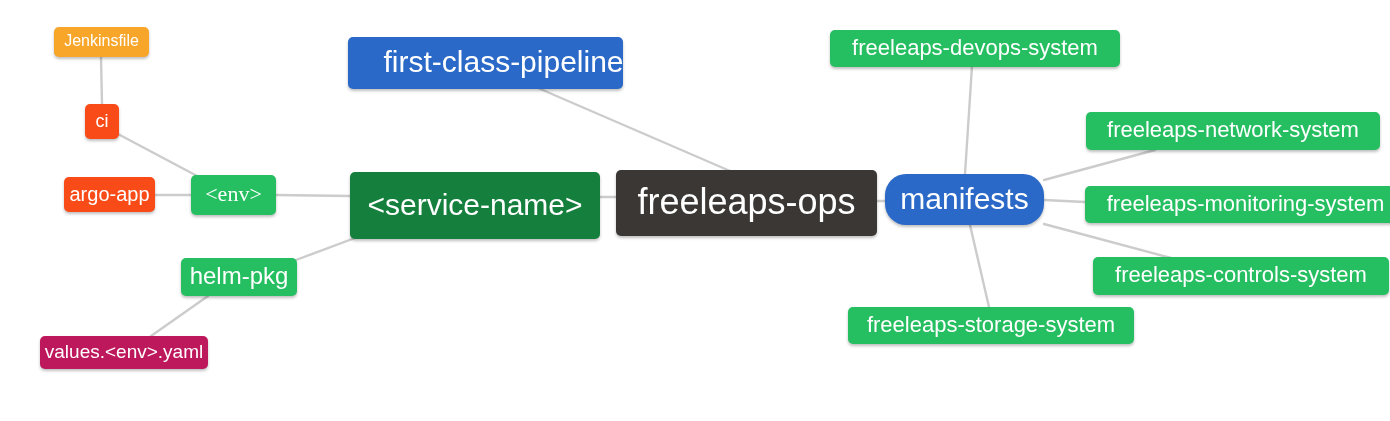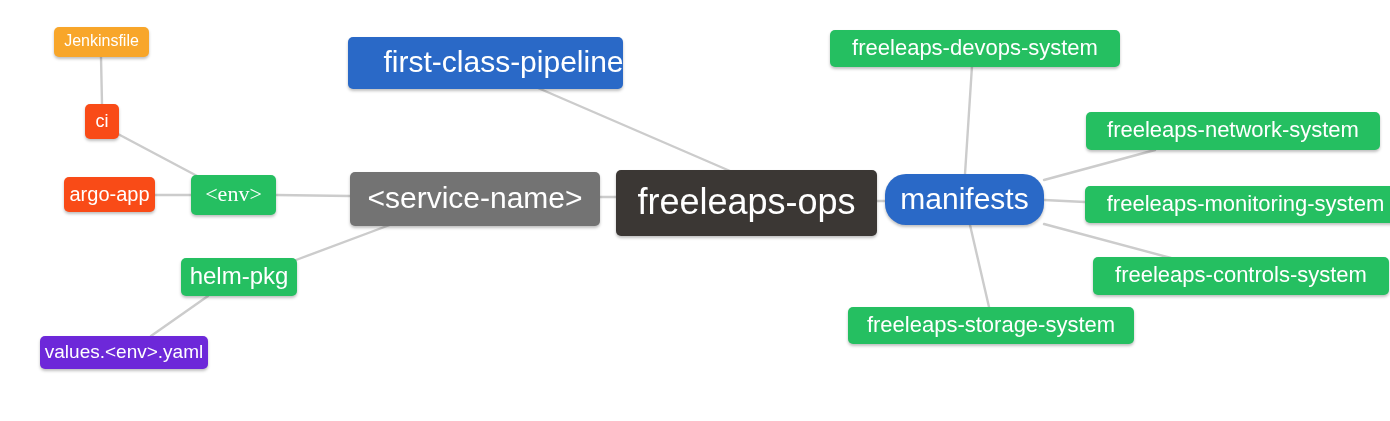--- a/index.html
+++ b/index.html
@@ -57,23 +57,23 @@
       <line x1="1011" y1="180" x2="1122" y2="150" stroke="#cccccc" stroke-width="2.4" stroke-linecap="round"></line>
       <line x1="1011" y1="200" x2="1052" y2="202" stroke="#cccccc" stroke-width="2.4" stroke-linecap="round"></line>
       <line x1="1011" y1="224" x2="1138" y2="258" stroke="#cccccc" stroke-width="2.4" stroke-linecap="round"></line>
       <line x1="937" y1="225" x2="956" y2="307" stroke="#cccccc" stroke-width="2.4" stroke-linecap="round"></line>
     </svg>
 <div class="node" style="left: 21px; top: 27px; width: 95px; height: 30px; font-size: 16px; background: rgb(248, 166, 42);">Jenkinsfile</div>
     <div class="node" style="left: 52px; top: 104px; width: 34px; height: 35px; font-size: 18px; background: rgb(249, 75, 23);">ci</div>
     <div class="node" style="left: 31px; top: 177px; width: 91px; height: 35px; font-size: 20px; background: rgb(249, 75, 23);">argo-app</div>
     <div class="node" style="left: 158px; top: 175px; width: 85px; height: 40px; font-size: 22px; background: rgb(37, 191, 97); font-family: Liberation Serif, serif;">&lt;env&gt;</div>
     <div class="node" style="left: 148px; top: 258px; width: 116px; height: 38px; font-size: 24px; background: rgb(37, 191, 97);">helm-pkg</div>
-    <div class="node" style="left: 7px; top: 336px; width: 168px; height: 33px; font-size: 19px; background: #6d28d9;">values.&lt;env&gt;.yaml</div>
+    <div class="node" style="left: 7px; top: 336px; width: 168px; height: 33px; font-size: 19px; background: #be185d;">values.&lt;env&gt;.yaml</div>
     <div class="node" style="left: 315px; top: 37px; width: 275px; height: 52px; font-size: 30px; background: rgb(42, 105, 199); padding-left: 36px;">first-class-pipeline</div>
-    <div class="node" style="left: 317px; top: 172px; width: 250px; height: 54px; font-size: 30px; background: #737373;">&lt;service-name&gt;</div>
+    <div class="node" style="left: 317px; top: 172px; width: 250px; height: 67px; font-size: 30px; background: #15803d;">&lt;service-name&gt;</div>
     <div class="node" style="left: 583px; top: 170px; width: 261px; height: 66px; font-size: 36px; background: rgb(59, 55, 52);">freeleaps-ops</div>
     <div class="node" style="left: 852px; top: 174px; width: 159px; height: 51px; font-size: 30px; background: rgb(42, 105, 199); border-radius: 21px;">manifests</div>
     <div class="node" style="left: 797px; top: 30px; width: 290px; height: 37px; font-size: 22px; background: rgb(37, 191, 97);">freeleaps-devops-system</div>
     <div class="node" style="left: 1052px; top: 186px; width: 321px; height: 37px; font-size: 22px; background: rgb(37, 191, 97);">freeleaps-monitoring-system</div>
     <div class="node" style="left: 1053px; top: 112px; width: 294px; height: 38px; font-size: 22px; background: rgb(37, 191, 97);">freeleaps-network-system</div>
     <div class="node" style="left: 1060px; top: 257px; width: 296px; height: 38px; font-size: 22px; background: rgb(37, 191, 97);">freeleaps-controls-system</div>
     <div class="node" style="left: 815px; top: 307px; width: 286px; height: 37px; font-size: 22px; background: rgb(37, 191, 97);">freeleaps-storage-system</div>
   </div>
 
 </body></html>

